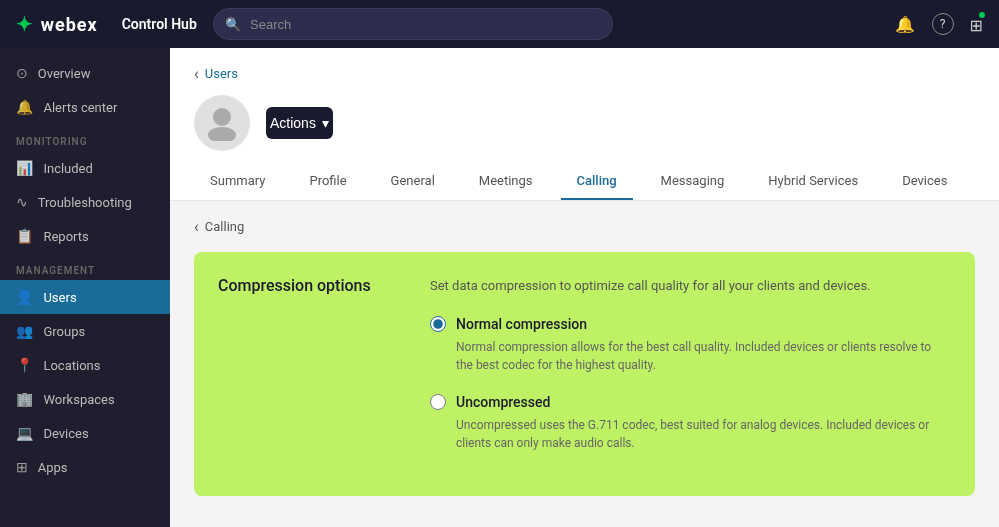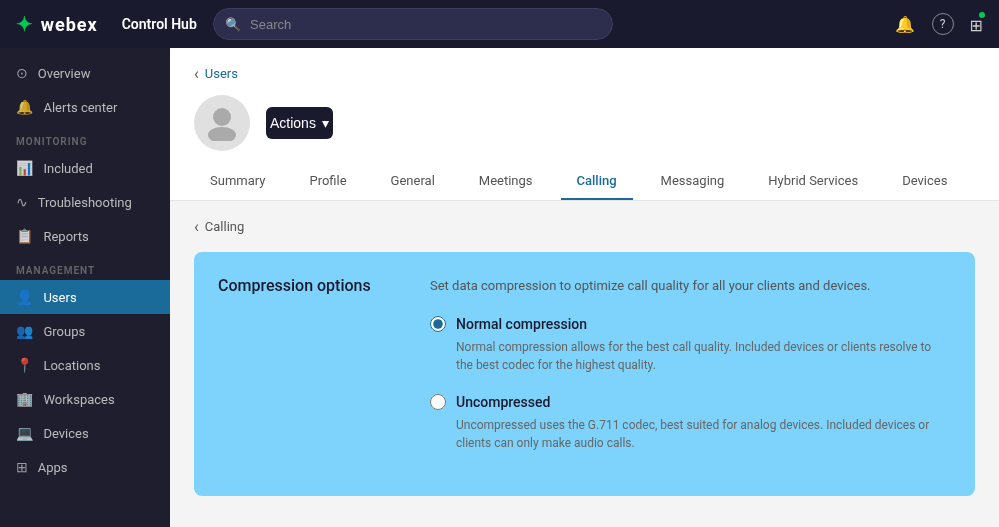--- a/index.html
+++ b/index.html
@@ -219,21 +219,21 @@
       align-items: center;
       gap: 6px;
       font-size: 13px;
       color: #555;
       margin-bottom: 16px;
       cursor: pointer;
     }
     .calling-breadcrumb-link { color: #555; }
 
     .compression-card {
-      background: #7dd3fc;
+      background: #bef264;
       border-radius: 8px;
       padding: 24px;
     }
     .compression-header {
       display: flex;
       gap: 32px;
       margin-bottom: 20px;
     }
     .compression-title {
       font-size: 16px;

